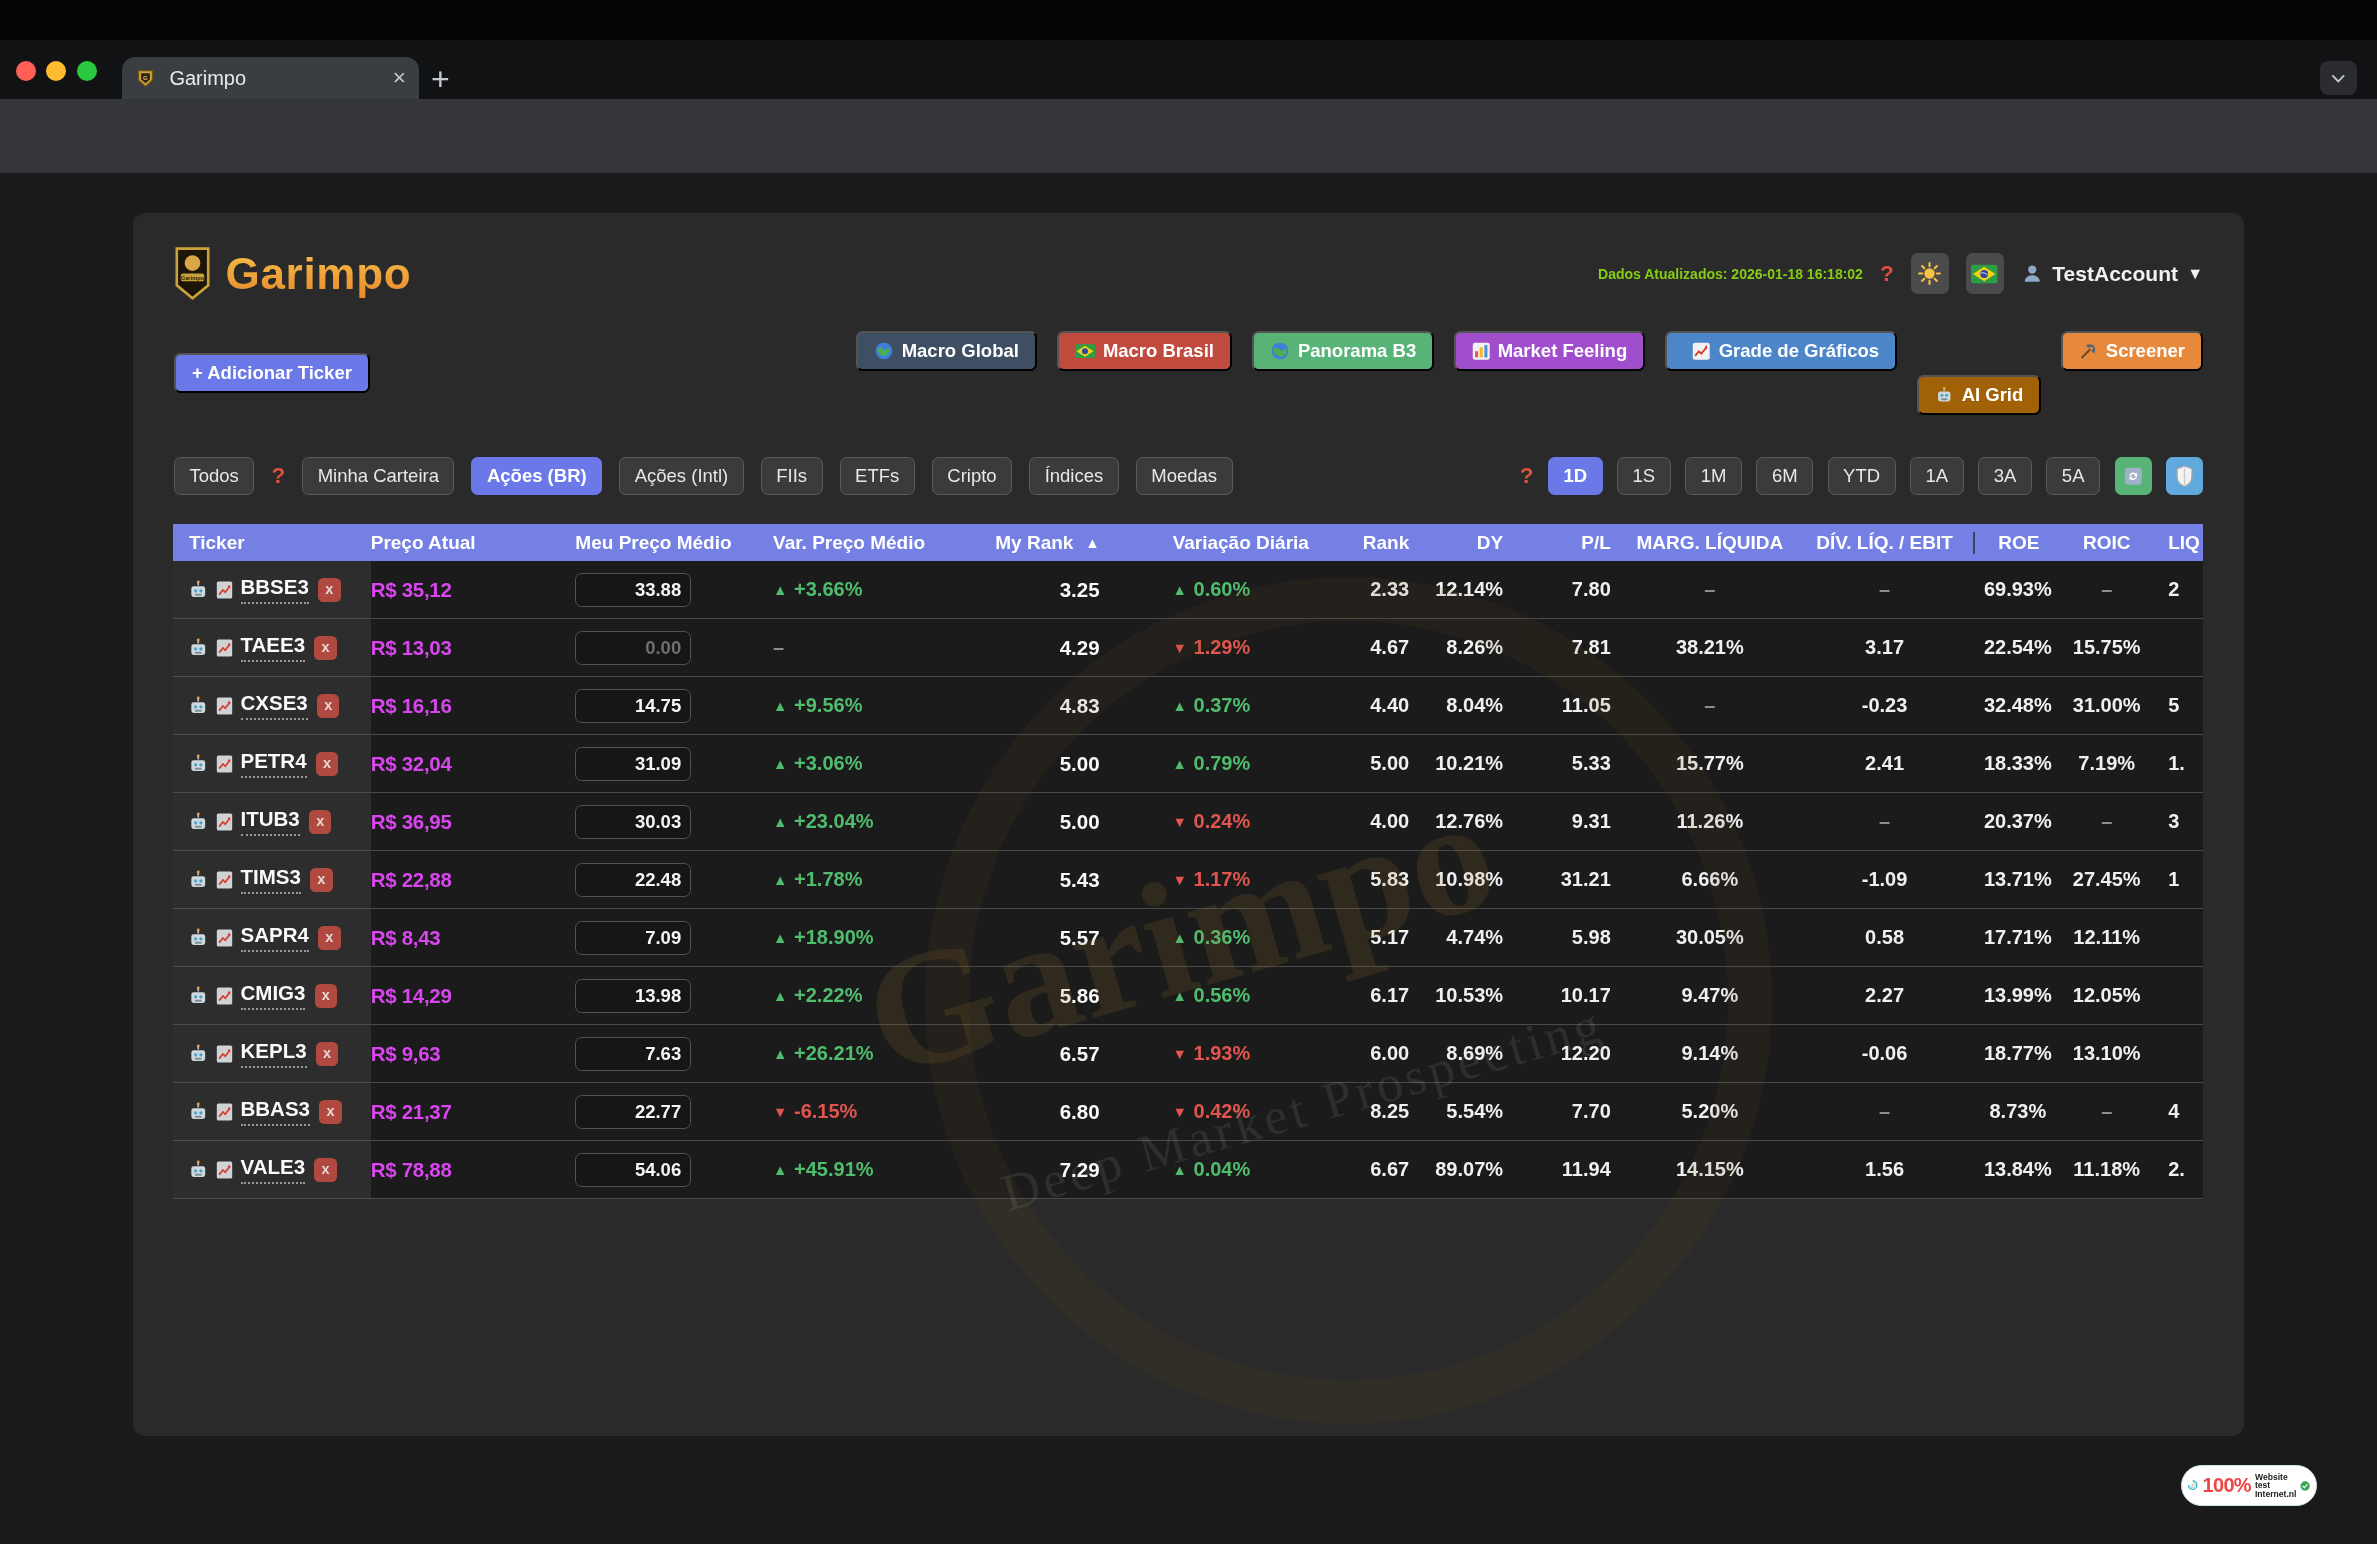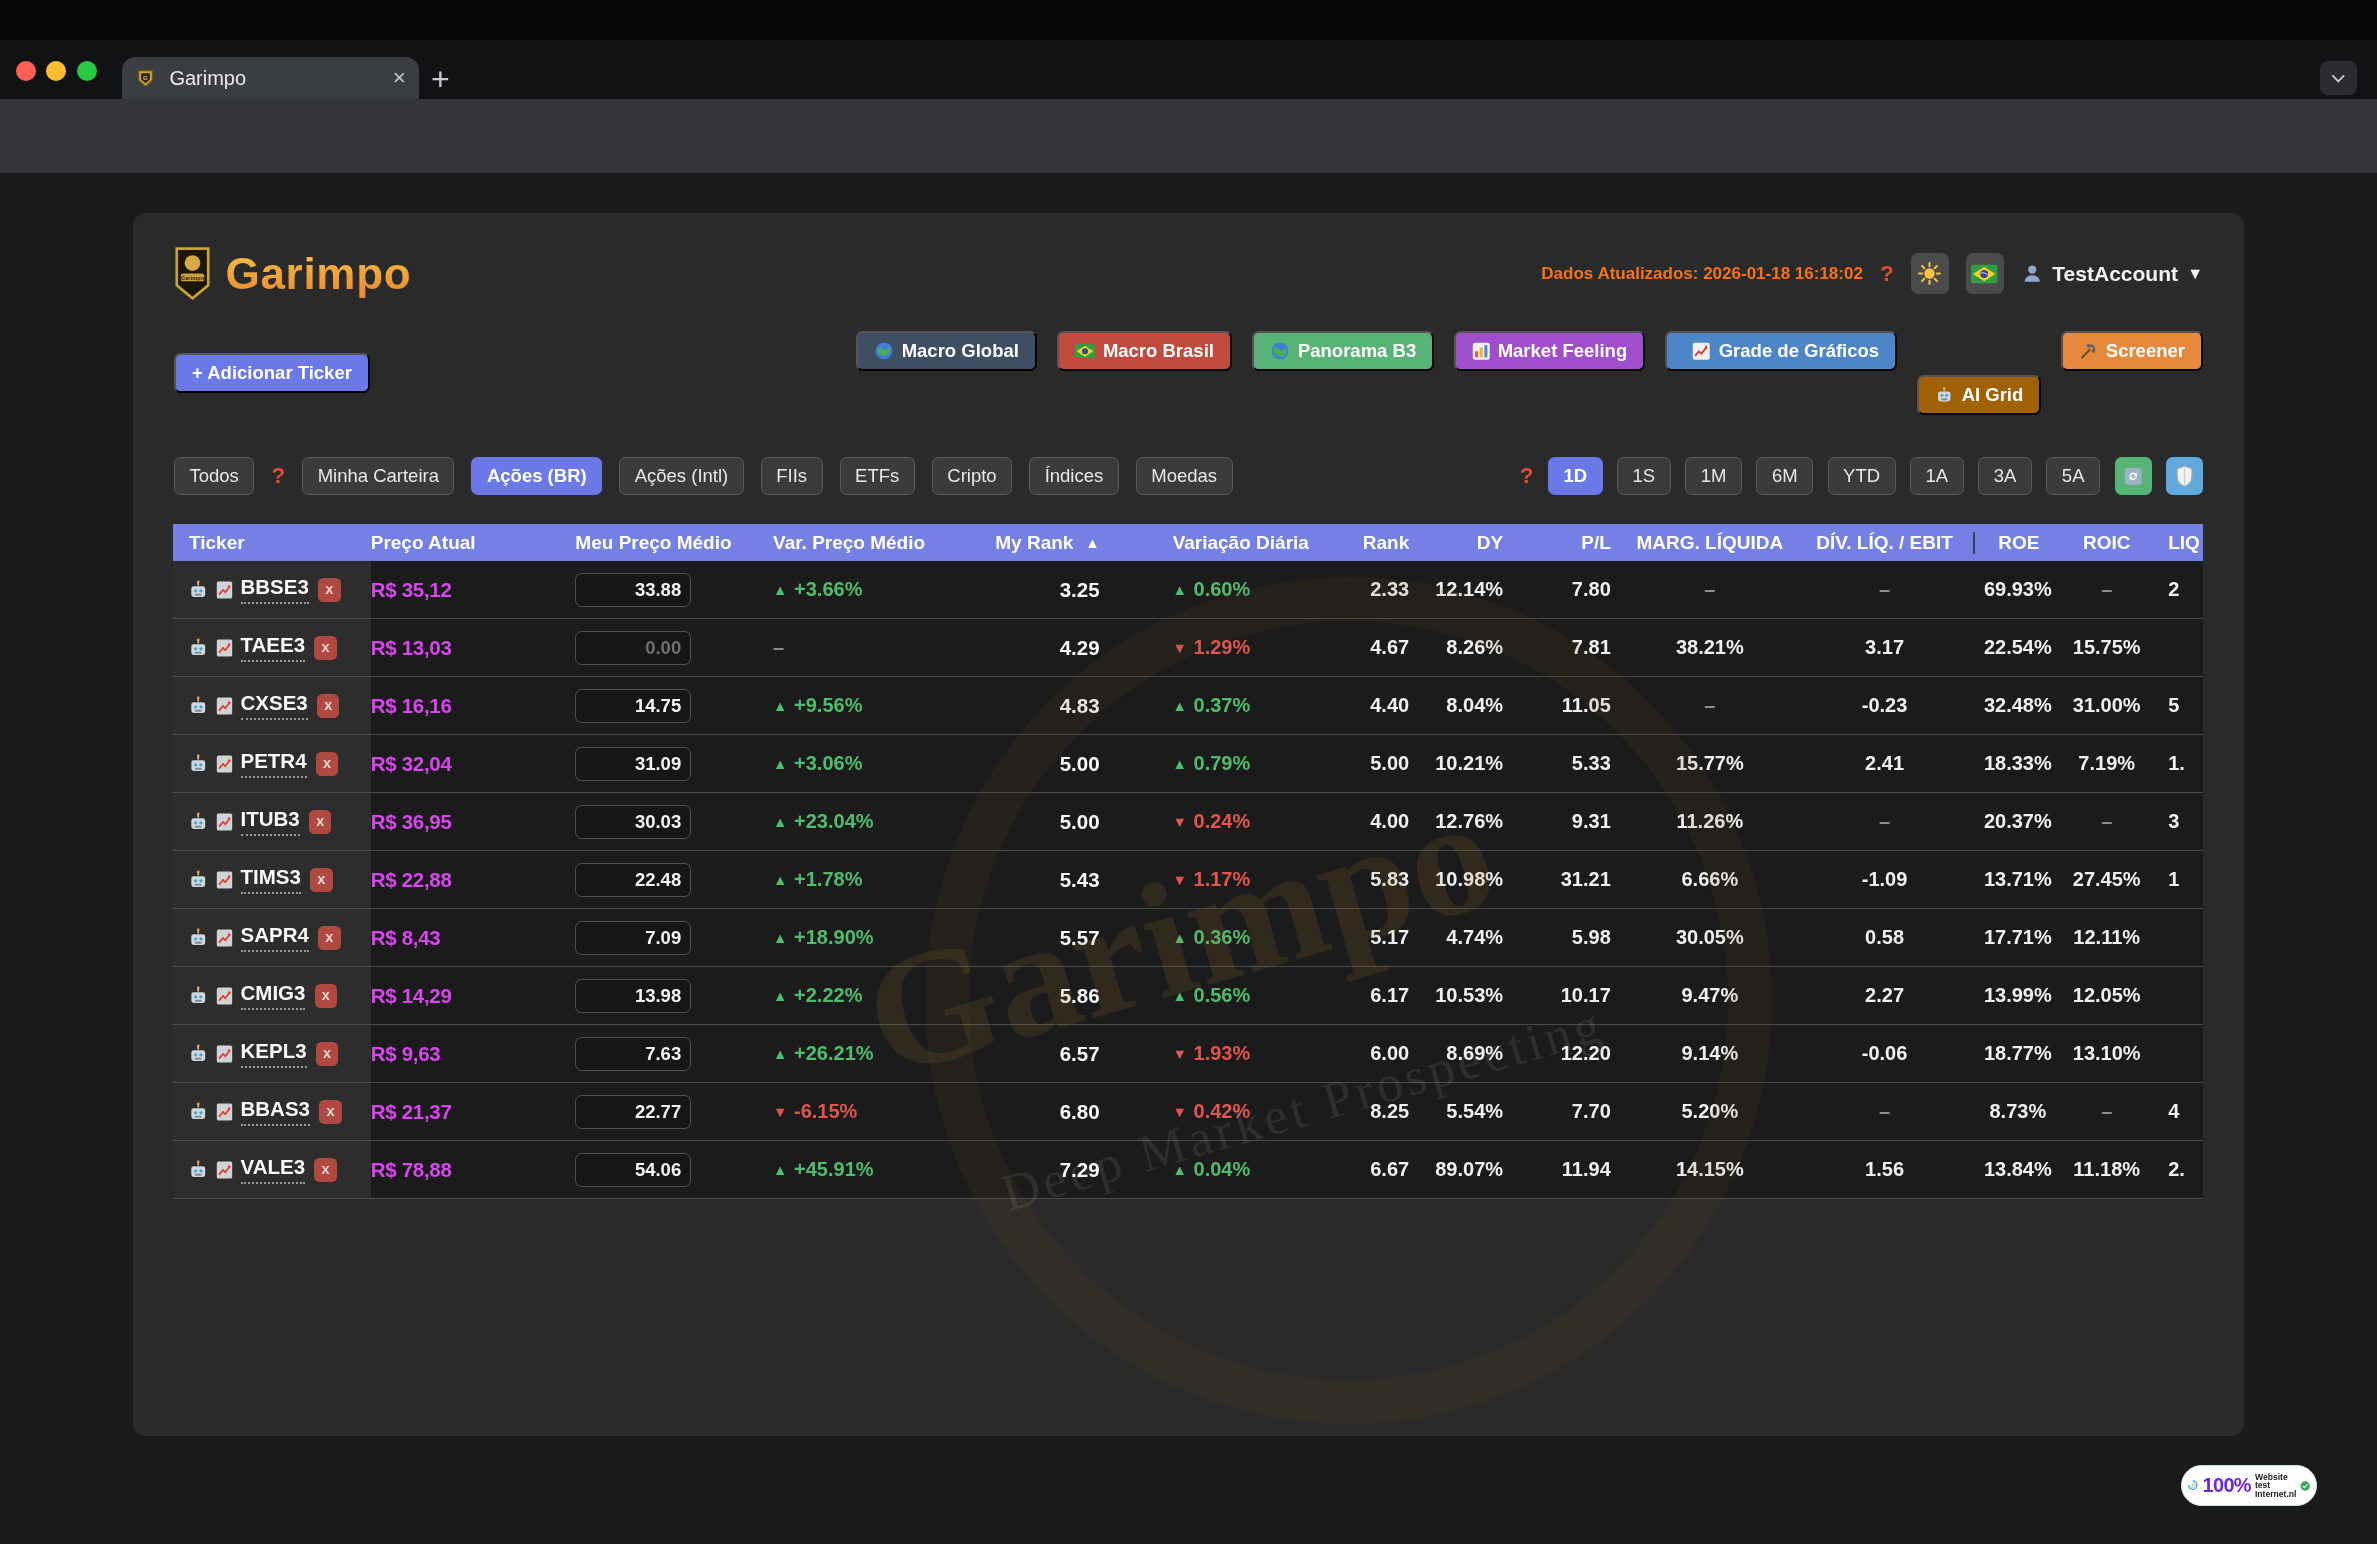--- a/index.html
+++ b/index.html
@@ -39,21 +39,21 @@
   .menu3 i{width:4.6px;height:4.6px;border-radius:50%;background:#c7cacd;}
   
   .page{position:absolute;left:0;top:173px;width:2377px;height:1371px;background:#1a1a1a;}
   .card{position:absolute;left:133px;top:40px;width:2111px;height:1223px;background:#2a2a2a;border-radius:12px;}
   .card-header{display:flex;align-items:center;justify-content:space-between;padding:33px 41px 0 41px;}
   .brand{display:flex;align-items:center;}
   .brand .logotext{font-size:44px;font-weight:bold;letter-spacing:0.7px;margin-left:14.5px;
      background:linear-gradient(180deg,#f6c14a,#e8872c);-webkit-background-clip:text;background-clip:text;color:transparent;
      text-shadow:0 0 0 transparent;}
   .hdr-right{display:flex;align-items:center;gap:17px;}
-  .updated{color:#f97316;font-size:17px;font-weight:bold;}
+  .updated{color:#84cc16;font-size:14px;font-weight:bold;}
   .qmark{color:#e04f3a;font-size:22.5px;font-weight:bold;}
   .sqbtn{width:38px;height:41px;background:#4b4b4b;border-radius:6.6px;display:flex;align-items:center;justify-content:center;}
   .account{display:flex;align-items:center;gap:9.2px;color:#f2f2f2;font-size:21px;font-weight:bold;}
   .caret{font-size:16px;}
   
   .actions-row{display:flex;align-items:center;justify-content:space-between;padding:30px 41px 0 41px;}
   .btn{height:40px;border-radius:6.6px;display:flex;align-items:center;gap:8px;padding:0 16px;
        color:#fff;font-size:18.5px;font-weight:600;white-space:nowrap;}
   .add-ticker{background:#6b78e8;}
   .right-actions{display:flex;gap:20px;}
@@ -100,21 +100,21 @@
   .price{font-weight:bold;font-size:20.5px;color:#d946ef;letter-spacing:-0.3px;}
   .avg-input{width:116px;height:34px;background:#161616;border:1.3px solid #525252;border-radius:6.6px;
              color:#f5f5f5;font-size:18.5px;font-weight:600;text-align:right;padding:0 9.2px;box-sizing:border-box;
              font-family:"Liberation Sans","DejaVu Sans",sans-serif;}
   .avg-input.muted{color:#6f6f6f;}
   .myrank{font-weight:bold;font-size:20.5px;color:#fafafa;}
   .up{color:#50bd6e;} .down{color:#e0564e;} .muted{color:#8d8d8d;}
   .tri{font-size:14.5px;margin-right:6.6px;}
   .badge{position:absolute;left:2181px;top:1465px;width:136px;height:41px;background:#fff;border-radius:20.5px;
          display:flex;align-items:center;padding:0 5.3px;box-sizing:border-box;gap:4px;border:1.3px solid #cfe3e8;}
-  .badge .score{color:#6d28d9;font-size:20px;font-weight:bold;letter-spacing:-0.7px;}
+  .badge .score{color:#ef4444;font-size:20px;font-weight:bold;letter-spacing:-0.7px;}
   .badge .mini{display:flex;flex-direction:column;line-height:1;}
   .badge .mini span{color:#222;font-size:8.6px;font-weight:600;}
   svg{display:block;}
 </style>
 </head>
 <body>
 
 <div class="tabstrip">
   <span class="tlight tl-red"></span>
   <span class="tlight tl-yellow"></span>

